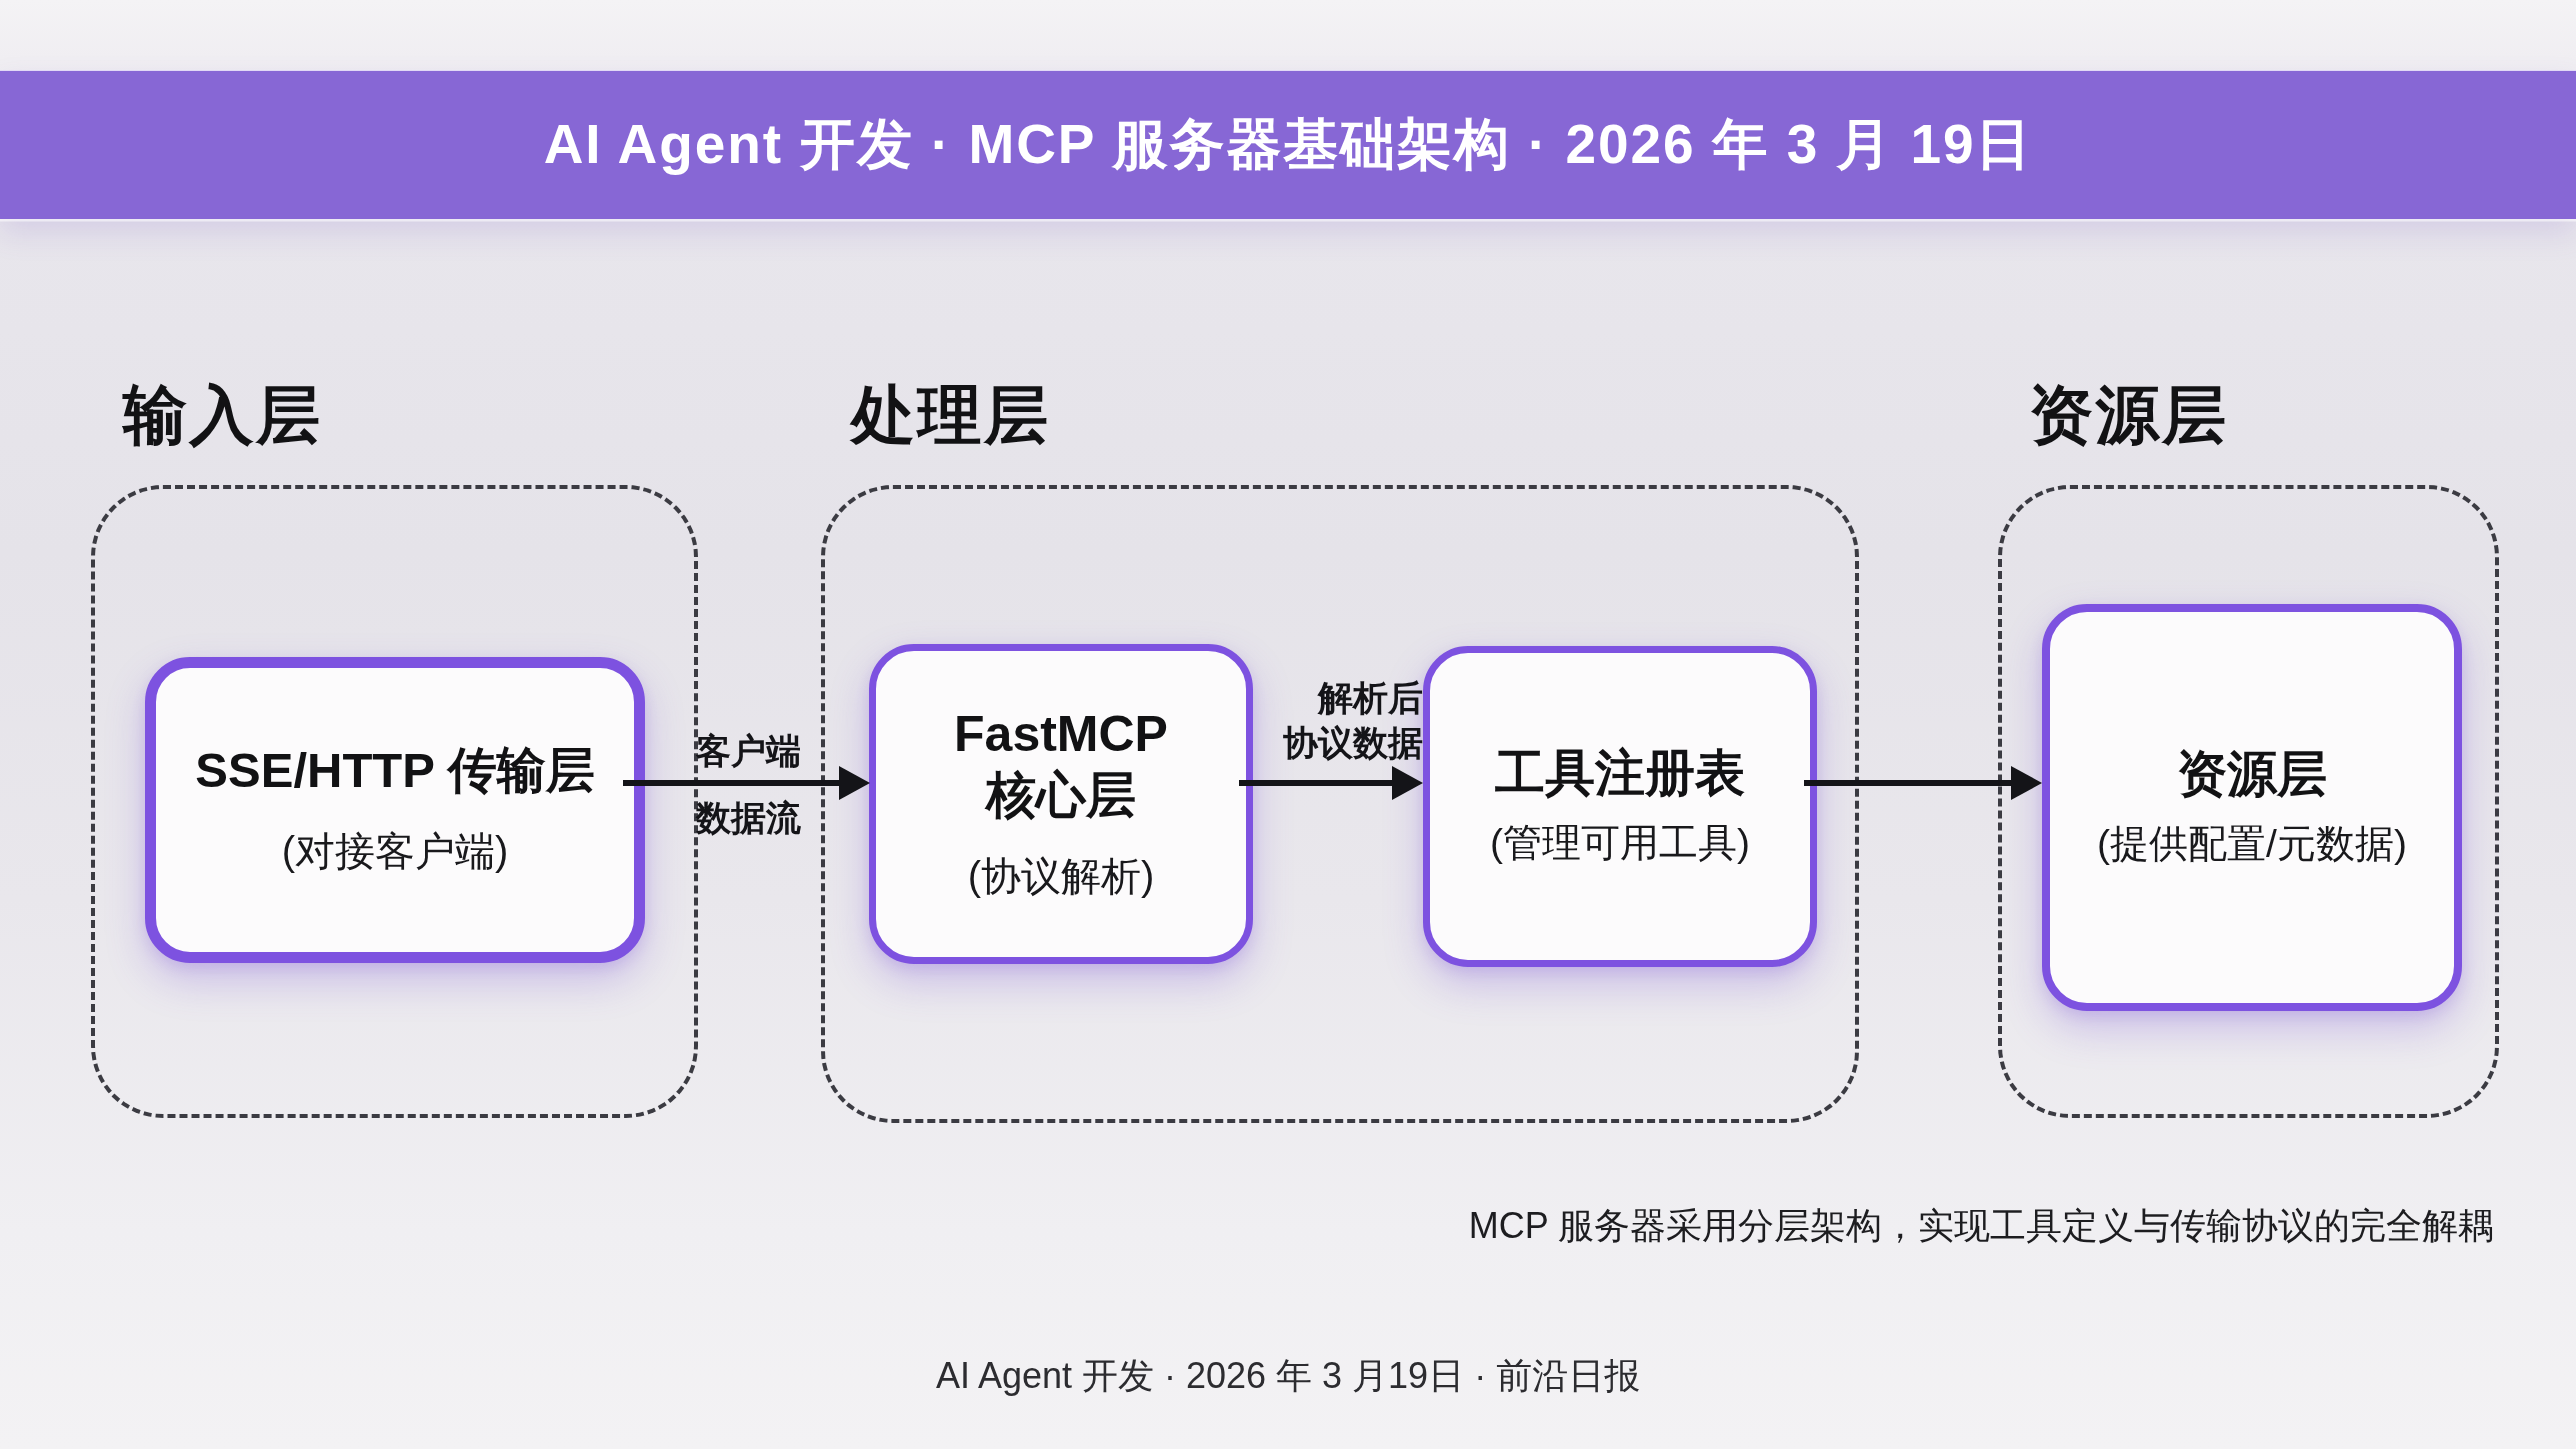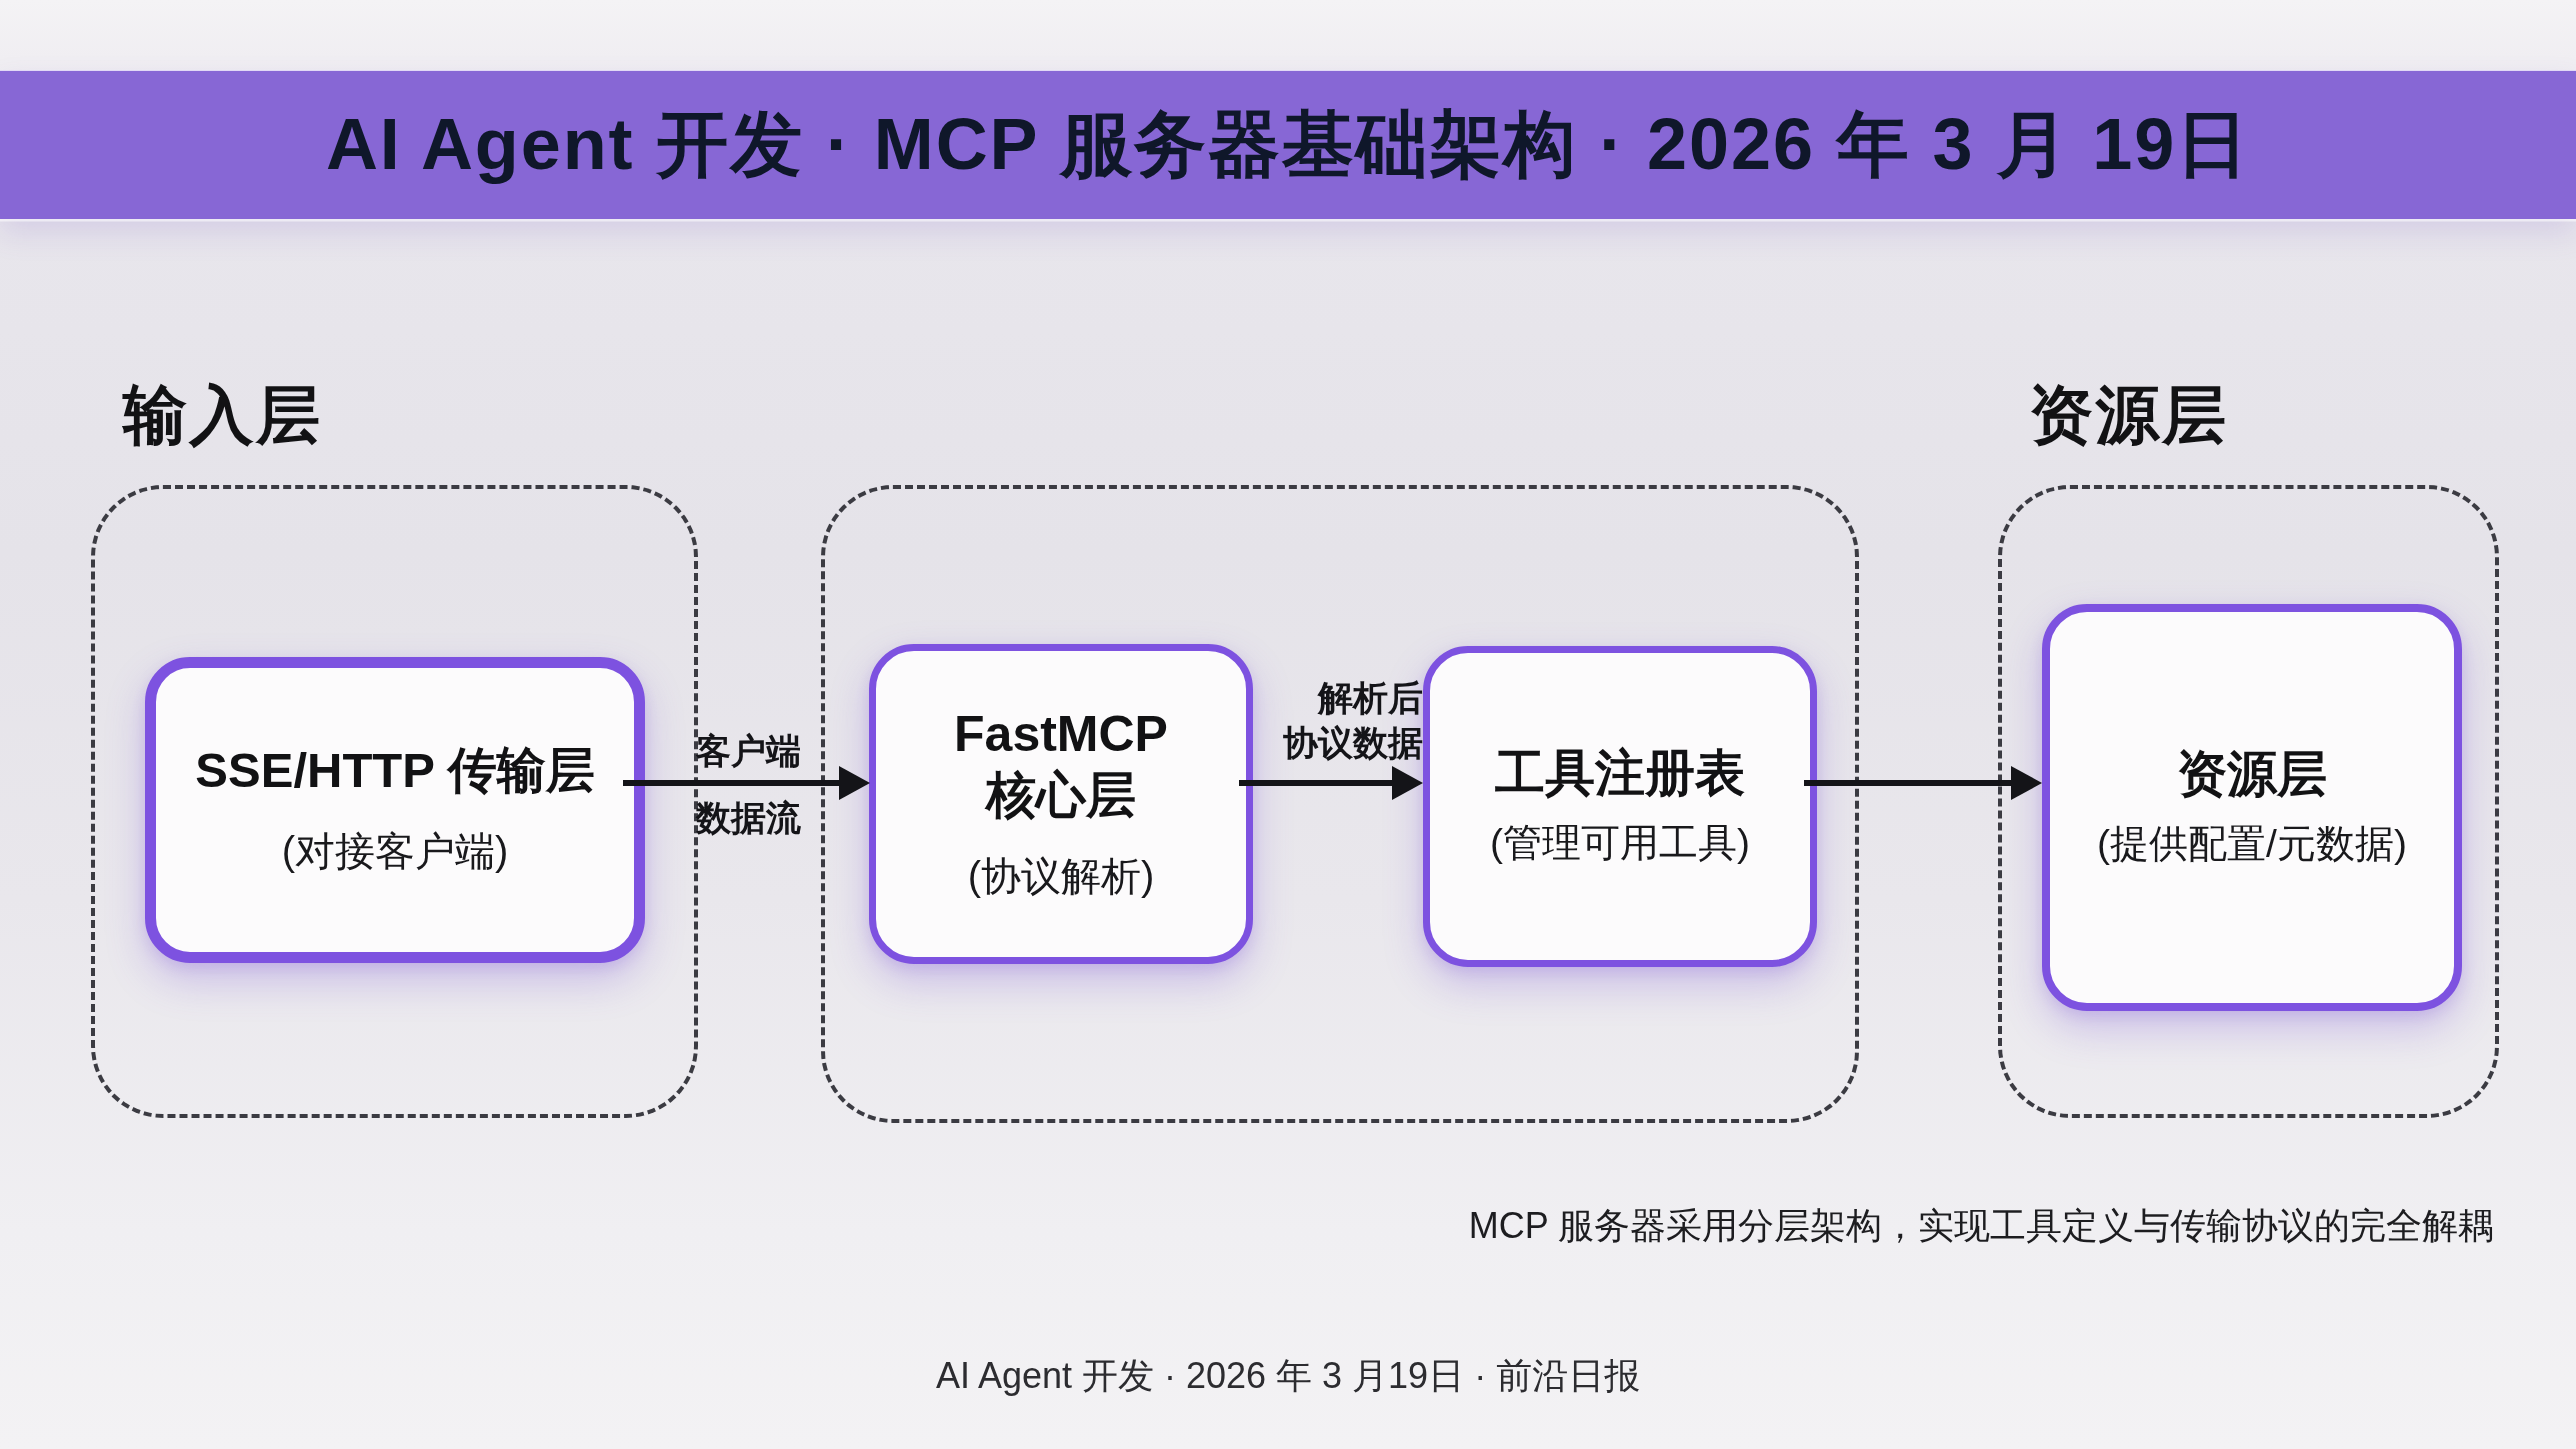--- a/index.html
+++ b/index.html
@@ -9,21 +9,21 @@
     background:linear-gradient(180deg,#f4f3f5 0%,#f0eef2 4%,#e8e6ec 15%,#e5e3e9 38%,#e9e7ec 62%,#f0eff2 85%,#f3f2f4 100%);
   }
 
   
   .topbar{
     position:absolute;left:0;top:70px;width:2576px;height:148px;
     background:#8767d5;border-top:1.9px solid rgba(255,255,255,.75);
     box-shadow:0 2.5px 0 rgba(255,255,255,.55),0 14px 28px rgba(110,80,190,.16);
     display:flex;align-items:center;justify-content:center;
   }
-  .topbar-title{font-size:72px;font-weight:700;color:#0f172a;letter-spacing:1.9px;white-space:nowrap;}
+  .topbar-title{font-size:55px;font-weight:700;color:#ffffff;letter-spacing:1.9px;white-space:nowrap;}
 
   
   .layer-heading{position:absolute;top:372px;font-size:64px;font-weight:700;color:#121214;letter-spacing:2.5px;}
   #lh-input{left:123px;}
   #lh-process{left:851px;}
   #lh-resource{left:2029px;}
 
   
   .dashed-region{position:absolute;border:4.4px dashed #3b3b42;border-radius:72px;z-index:1;background:transparent;}
   #dz-input{left:91px;top:485px;width:599px;height:625px;}
@@ -72,20 +72,21 @@
 </head>
 <body>
 
 <div class="page">
 
   <header class="topbar">
     <div class="topbar-title">AI Agent 开发 · MCP 服务器基础架构 · 2026 年 3 月 19日</div>
   </header>
 
   <div class="layer-heading" id="lh-input">输入层</div>
+  <div class="layer-heading" id="lh-process">处理层</div>
   <div class="layer-heading" id="lh-resource">资源层</div>
 
   <div class="dashed-region" id="dz-input"></div>
   <div class="dashed-region" id="dz-process"></div>
   <div class="dashed-region" id="dz-resource"></div>
 
   <section class="node" id="node-transport">
     <div class="node-title">SSE/HTTP 传输层</div>
     <div class="node-subtitle">(对接客户端)</div>
   </section>

